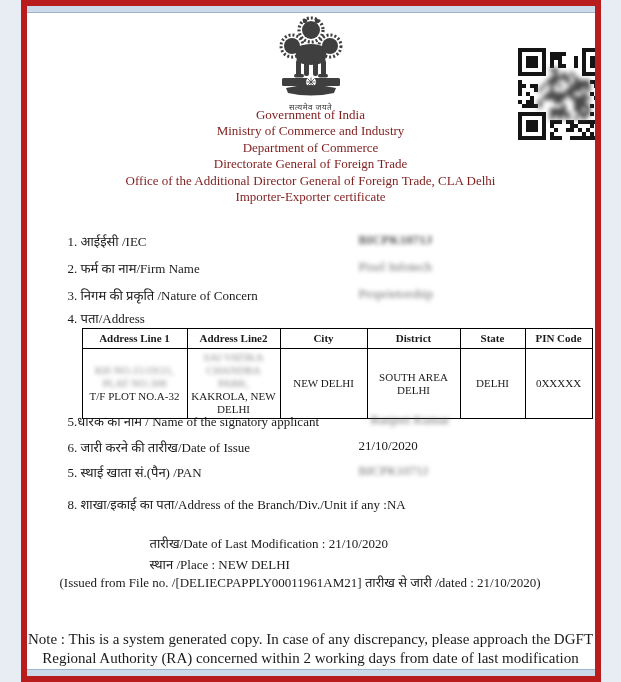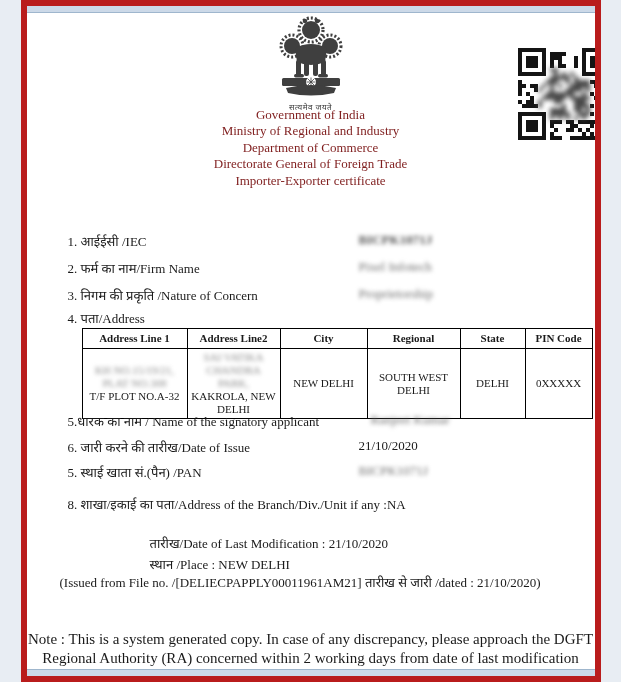--- a/index.html
+++ b/index.html
@@ -284,23 +284,24 @@
           <rect x="40" y="68" width="4" height="4"></rect>
           <rect x="48" y="68" width="4" height="4"></rect>
           <rect x="56" y="68" width="4" height="4"></rect>
           <rect x="64" y="68" width="4" height="4"></rect>
         </g>
       </svg>
   </div>
 
   <div class="header-block">
     <div>Government of India</div>
-    <div>Ministry of Regional and Industry</div>
+    <div>Ministry of Commerce and Industry</div>
     <div>Department of Commerce</div>
     <div>Directorate General of Foreign Trade</div>
+    <div>Office of the Additional Director General of Foreign Trade, CLA Delhi</div>
     <div>Importer-Exporter certificate</div>
   </div>
 
   <div class="field-row" style="top:226px;">
     <span class="lbl">1. आईईसी /IEC</span>
     <span class="val redacted strong">BICPK1071J</span>
   </div>
   <div class="field-row" style="top:253px;">
     <span class="lbl">2. फर्म का नाम/Firm Name</span>
     <span class="val redacted">Pixel Infotech</span>
@@ -320,37 +321,37 @@
         <col style="width:87px">
       <col style="width:93px">
         <col style="width:65px">
         <col style="width:67px">
     </colgroup>
     <thead>
       <tr>
         <th>Address Line 1</th>
         <th>Address Line2</th>
         <th>City</th>
-        <th>Regional</th>
+        <th>District</th>
         <th>State</th>
         <th>PIN Code</th>
       </tr>
     </thead>
     <tbody>
       <tr>
         <td>
           <div class="cell-redacted">KH NO.15/19/21, PLAT NO.308</div>
           <div>T/F PLOT NO.A-32</div>
         </td>
         <td>
           <div class="cell-redacted">SAI VATIKA CHANDRA PARK,</div>
           <div>KAKROLA, NEW DELHI</div>
         </td>
         <td>NEW DELHI</td>
-        <td>SOUTH WEST DELHI</td>
+        <td>SOUTH AREA DELHI</td>
         <td>DELHI</td>
         <td>0XXXXX</td>
       </tr>
     </tbody>
   </table>
 
   <div class="field-row" style="top:406px;">
     <span class="lbl">5.धारक का नाम / Name of the signatory applicant</span>
     <span class="val shift redacted">Ranjeet Kumar</span>
   </div>

